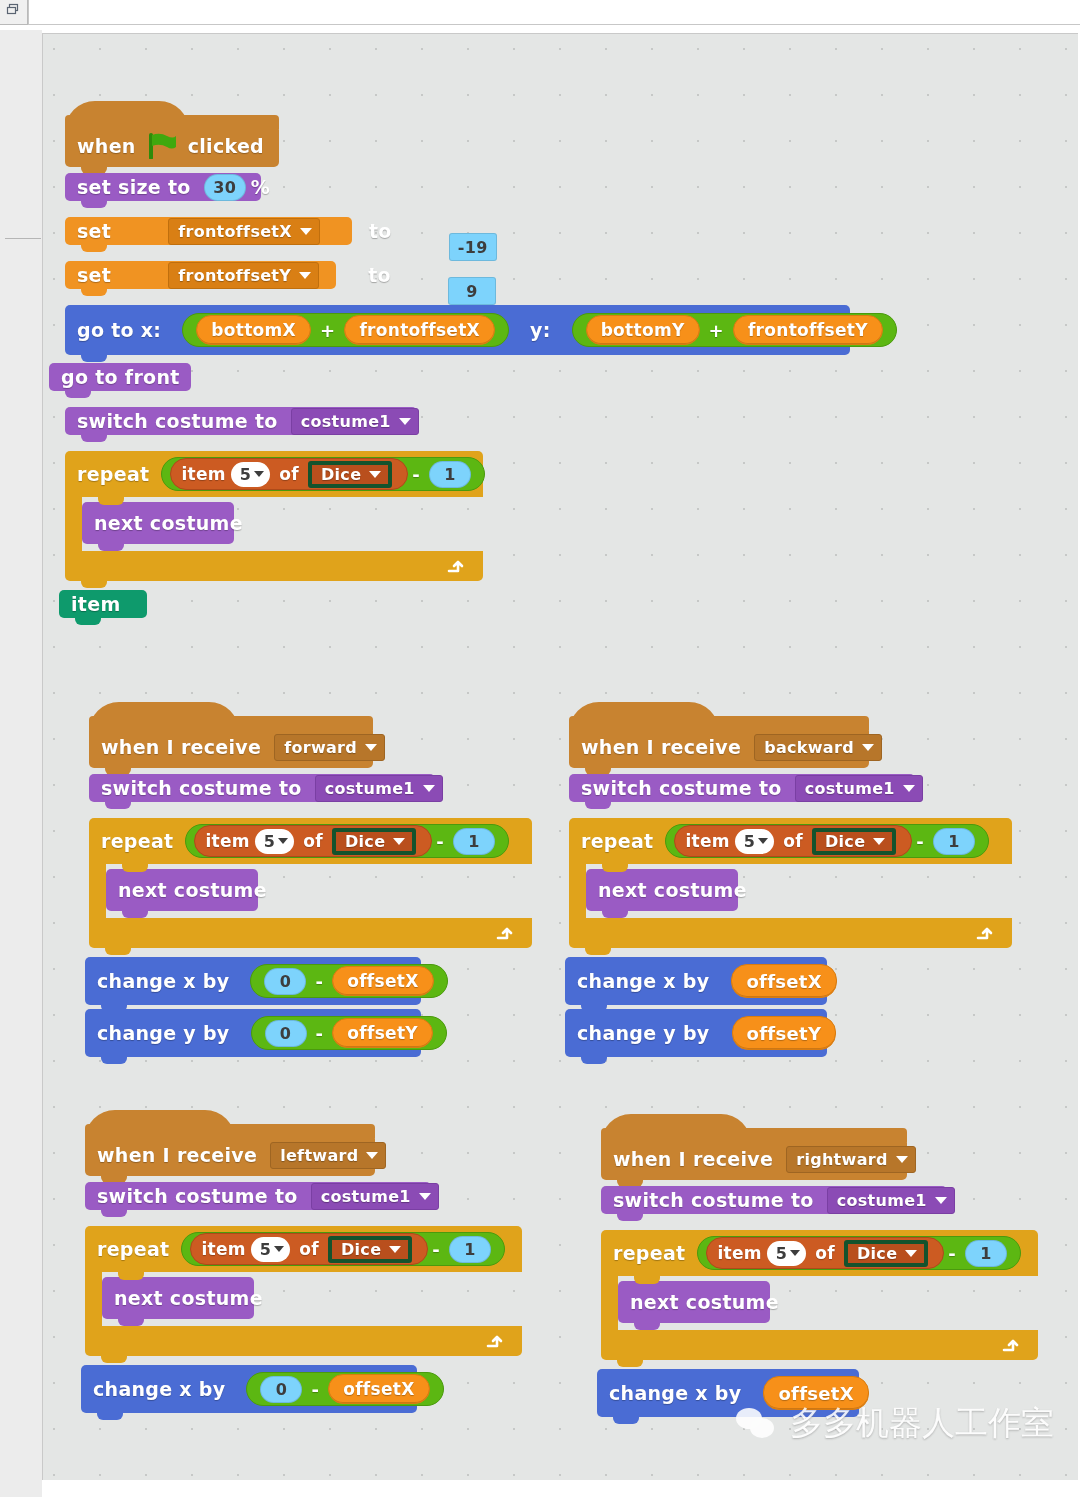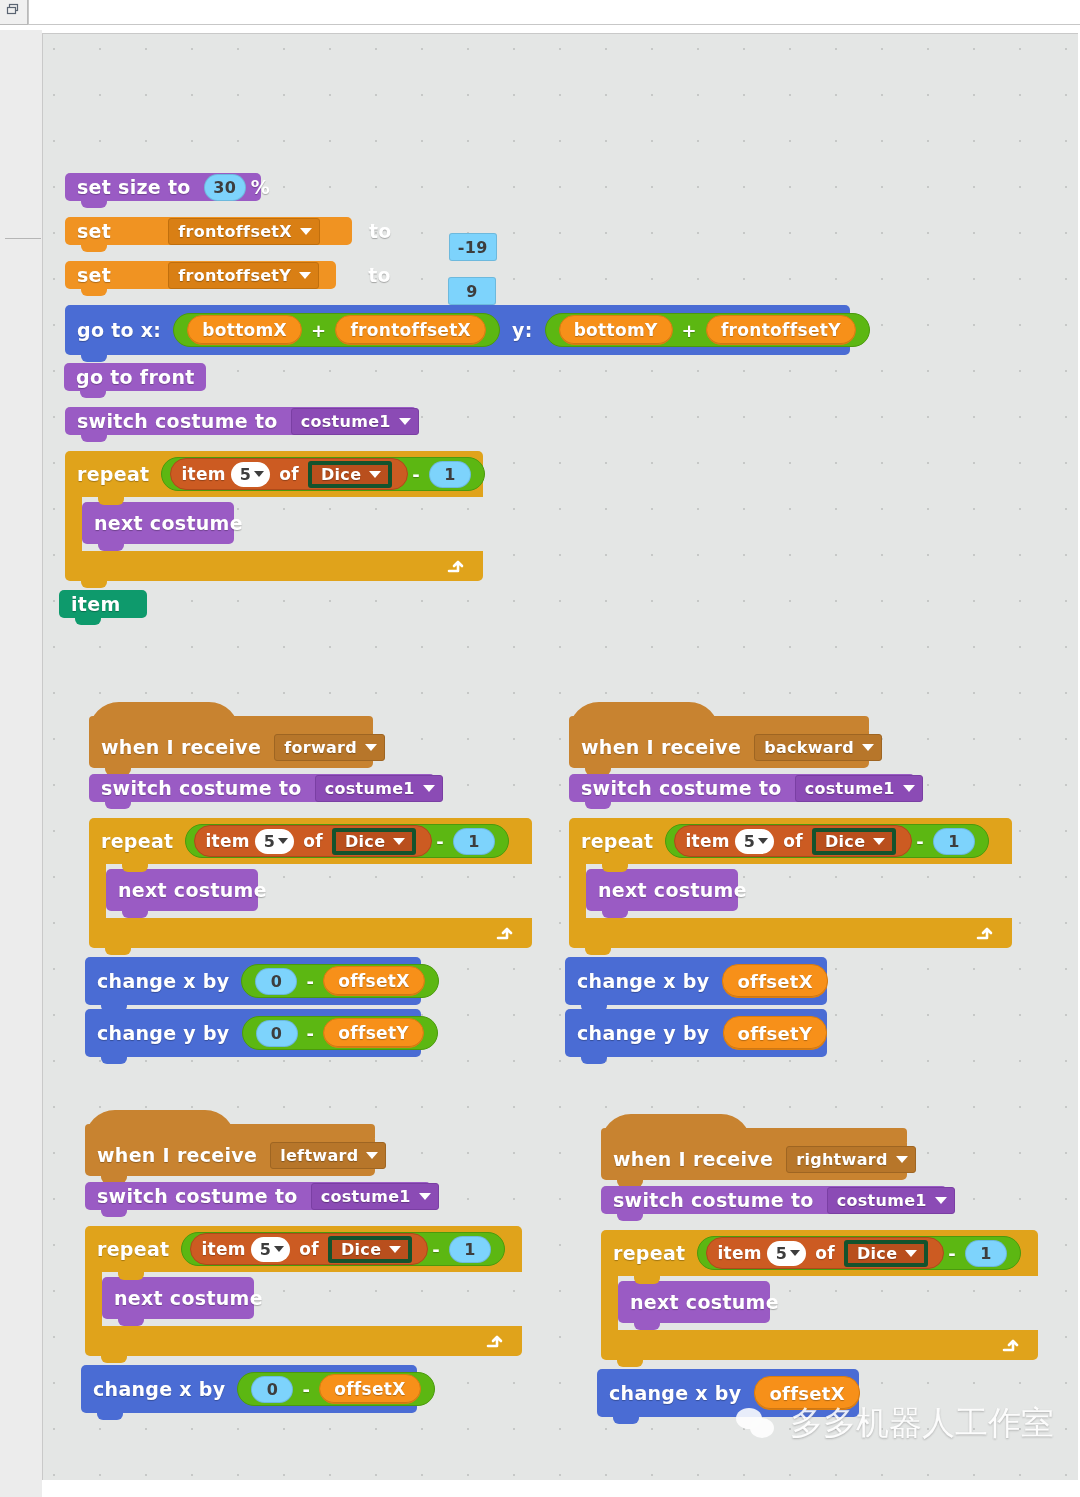--- a/index.html
+++ b/index.html
@@ -67,21 +67,21 @@
   .stack .lbl{margin-right:8px;}
   .stack .lbl:last-child{margin-right:0;}
   .notch{
     position:absolute;left:16px;bottom:-7px;width:26px;height:8px;
     border-radius:0 0 6px 6px;
   }
   
   .c-events{background:#c88330;}
   .c-looks{background:#9a5bc4;}
   .c-data{background:#f09322;gap:44px;}
-  .c-motion{background:#4a6cd4;}
+  .c-motion{background:#4a6cd4;gap:9px;}
   .c-pen{background:#0e9a6c;}
 
   .c-events .notch{background:#c88330;}
   .c-looks .notch{background:#9a5bc4;}
   .c-data .notch{background:#f09322;}
   .c-motion .notch{background:#4a6cd4;}
   .c-pen .notch{background:#0e9a6c;}
 
   
   .hat{
@@ -230,20 +230,33 @@
   </div>
   <div class="white-panel"></div>
 </div>
 
 <div id="left-gutter">
   <div class="divider"></div>
 </div>
 
 <div id="scripts-area">
 
+  <div class="blk stack hat c-events" style="left:22px;top:91px;width:214px;">
+    <div class="hat-top"></div>
+    <div class="hat-fill"></div>
+    <span class="lbl">when</span>
+    <span class="flag-icon">
+      <svg width="30" height="26" viewBox="0 0 30 26">
+        <path d="M3 2 L3 25" stroke="#2e8b0a" stroke-width="4" stroke-linecap="round"></path>
+        <path d="M4 2 Q12 -1 19 3 Q25 6 28 3 L28 14 Q24 17 19 14 Q12 10 4 13 Z" fill="#3fa80e"></path>
+      </svg>
+    </span>
+    <span class="lbl">clicked</span>
+    <div class="notch"></div>
+  </div>
 
   <div class="blk stack c-looks" style="left:22px;top:139px;width:196px;">
     <span class="lbl">set size to</span>
     <span class="numfield">30</span>
     <span class="lbl">%</span>
     <div class="notch"></div>
   </div>
 
   <div class="blk stack c-data" style="left:22px;top:183px;width:287px;">
     <span class="lbl">set</span>
@@ -276,21 +289,21 @@
     </span>
     <span class="lbl" style="margin-left:8px;">y:</span>
     <span class="op">
       <span class="oval var">bottomY</span>
       <span class="opsym">+</span>
       <span class="oval var">frontoffsetY</span>
     </span>
     <div class="notch"></div>
   </div>
 
-  <div class="blk stack c-looks" style="left:21px;top:329px;width:142px;align-items:center;">
+  <div class="blk stack c-looks" style="left:6px;top:329px;width:142px;align-items:center;">
     <span class="lbl">go to front</span>
     <div class="notch"></div>
   </div>
 
   <div class="blk stack c-looks" style="left:22px;top:373px;width:352px;">
     <span class="lbl">switch costume to</span>
     <span class="ddfield dd-looks">
       <span>costume1</span>
       <i class="arr"></i>
     </span>

